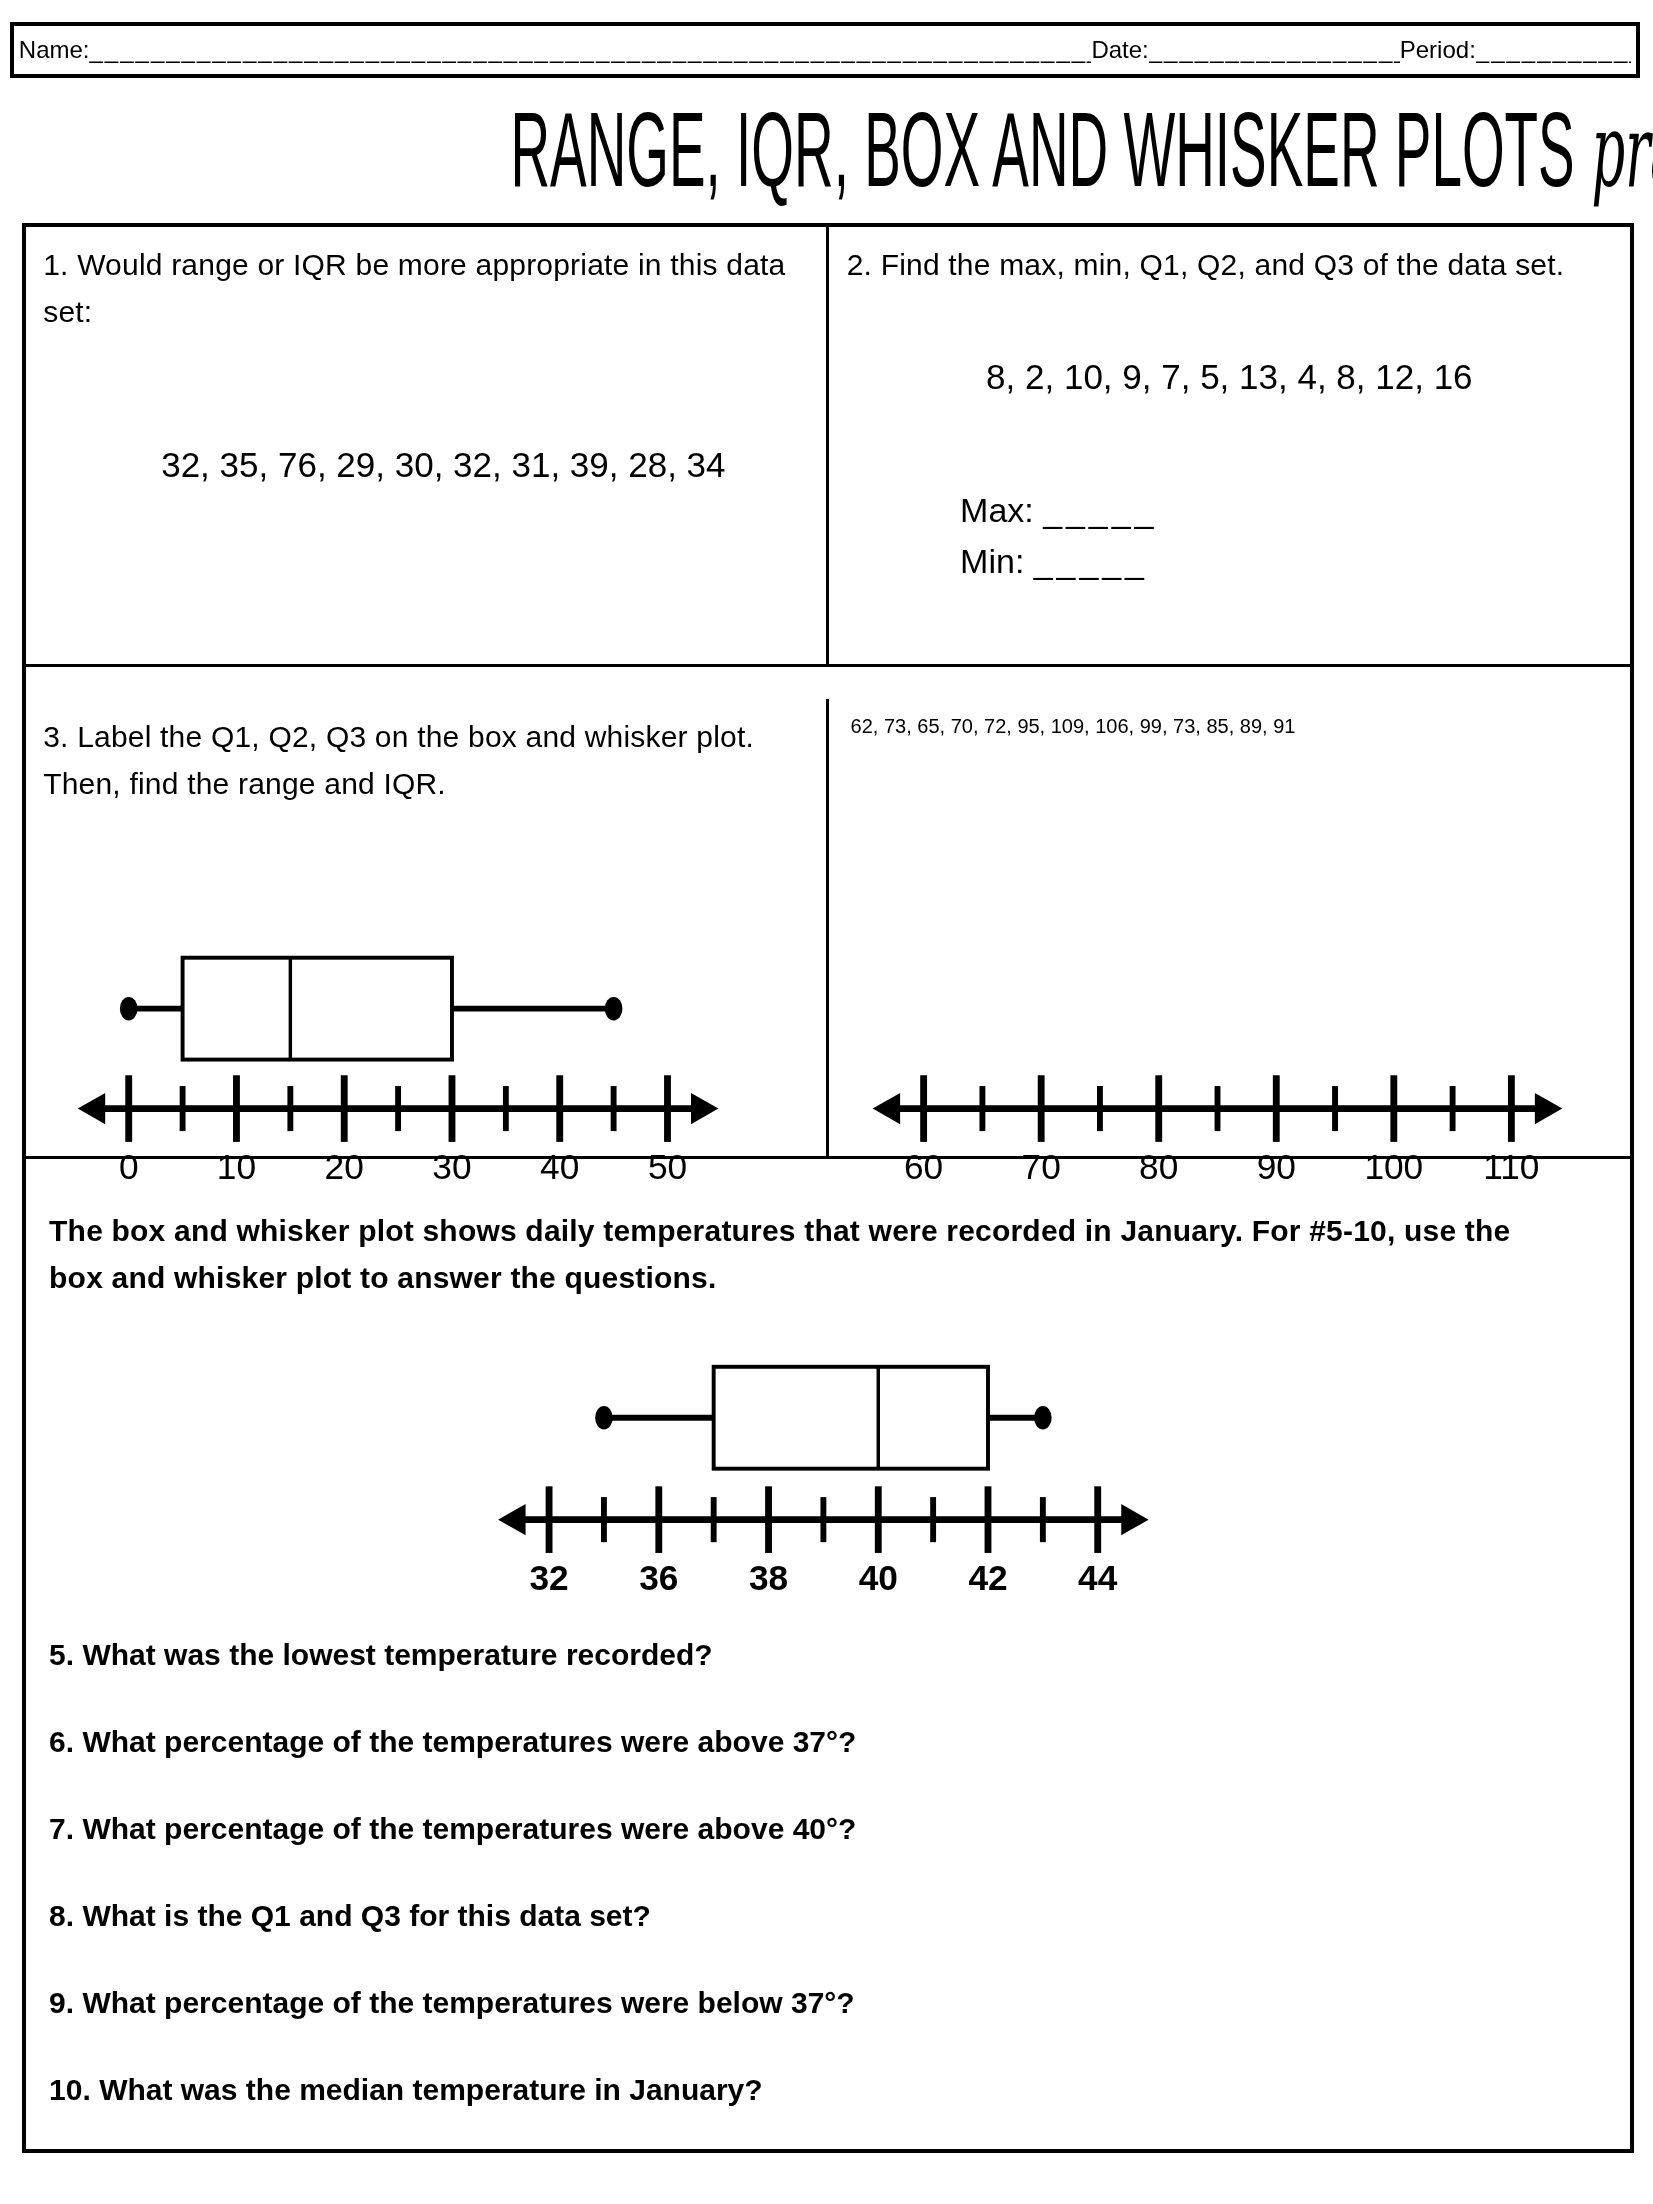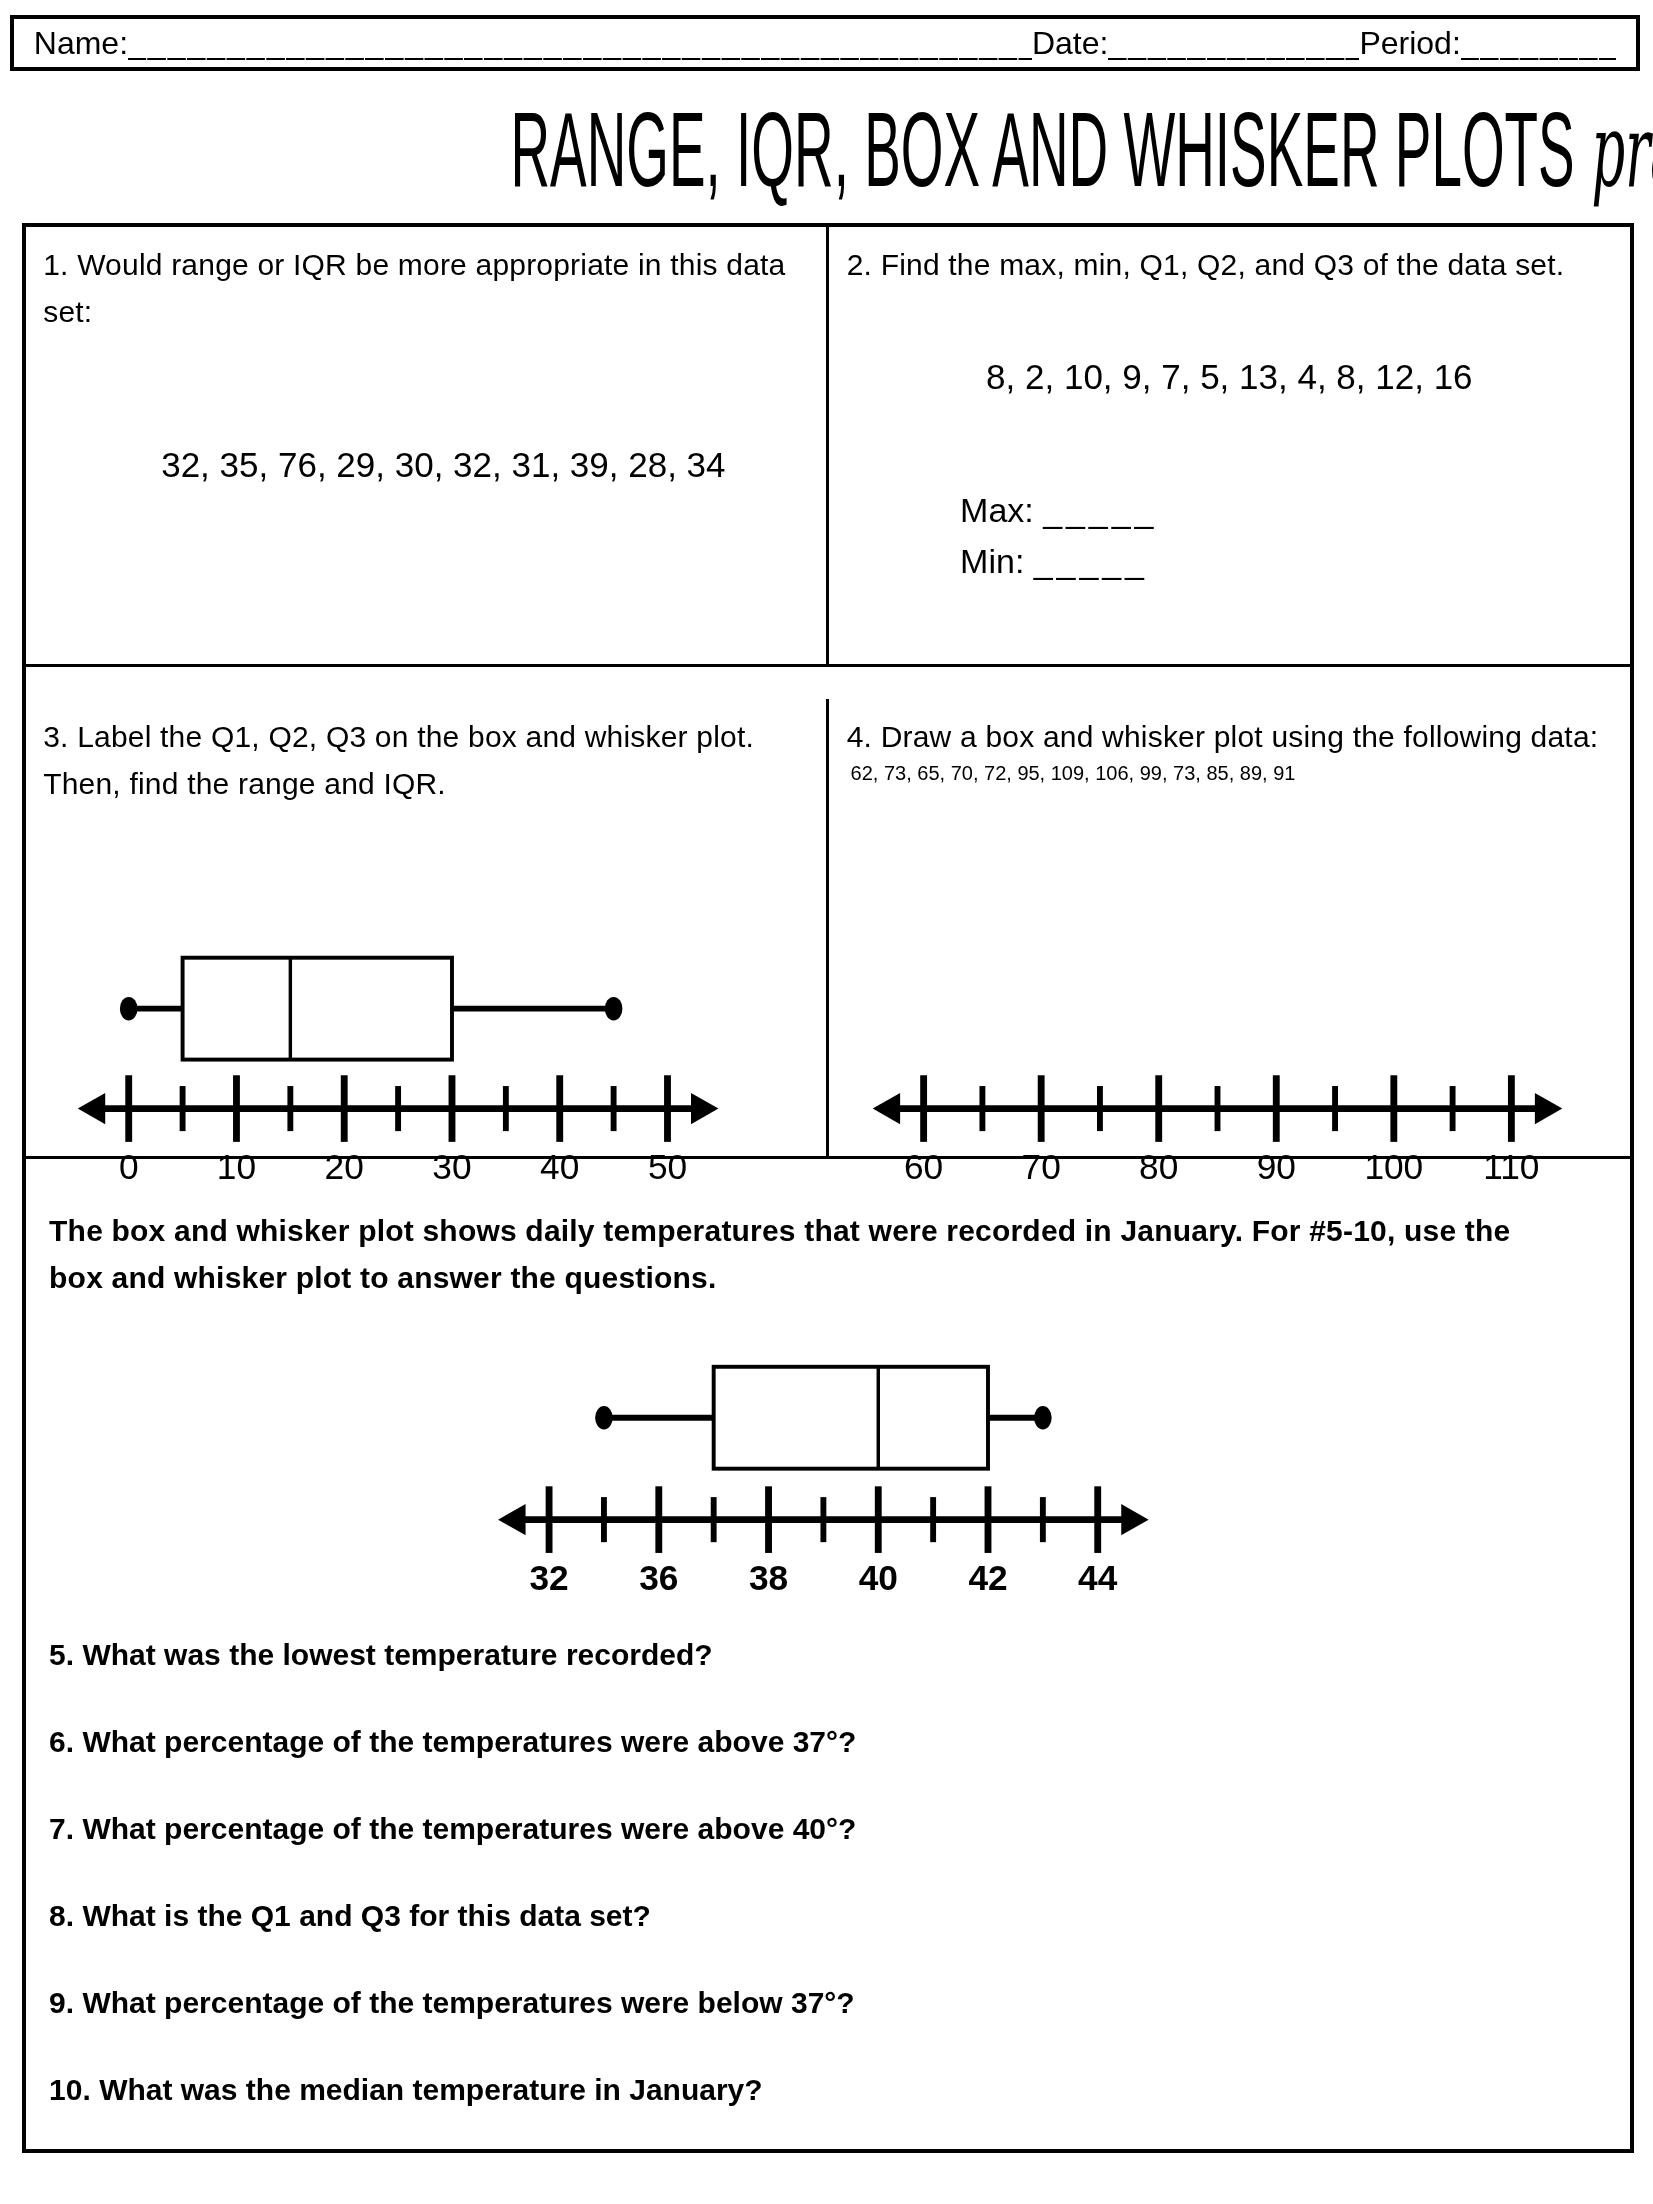--- a/index.html
+++ b/index.html
@@ -1,21 +1,21 @@
 <!DOCTYPE html>
 <html><head>
 <meta charset="utf-8">
 <style>
   html,body{margin:0;padding:0;background:#fff;}
   .page{position:relative;width:1654px;height:2204px;background:#fff;color:#000;
         font-family:"Liberation Sans","DejaVu Sans",sans-serif;overflow:hidden;}
 
   
-  .topbar{position:absolute;left:9.8px;top:15px;width:1630px;height:56px;border:4.9px solid #000;
-          box-sizing:border-box;display:flex;align-items:center;padding:0 20px;font-size:32px;}
+  .topbar{position:absolute;left:9.8px;top:22px;width:1630px;height:56px;border:4.9px solid #000;
+          box-sizing:border-box;display:flex;align-items:center;padding:0 5px;font-size:24px;}
   .lbl{white-space:nowrap;}
   .fill{overflow:hidden;white-space:nowrap;letter-spacing:2px;}
   .fill-name{flex:1;}
   .fill-date{width:251px;}
   .fill-period{width:155px;}
 
   
   .title{position:absolute;top:88px;left:0;width:100%;height:123px;
          display:flex;justify-content:flex-start;align-items:center;}
   .title-inner{white-space:nowrap;font-size:98px;transform:scale(0.56,1.08);transform-origin:center;}
@@ -115,21 +115,20 @@
             <line x1="620" y1="134" x2="620" y2="202" stroke="#000" stroke-width="7"></line>
             <text x="70" y="240" text-anchor="middle" font-size="36" fill="#000">0</text>
             <text x="180" y="240" text-anchor="middle" font-size="36" fill="#000">10</text>
             <text x="290" y="240" text-anchor="middle" font-size="36" fill="#000">20</text>
             <text x="400" y="240" text-anchor="middle" font-size="36" fill="#000">30</text>
             <text x="510" y="240" text-anchor="middle" font-size="36" fill="#000">40</text>
             <text x="620" y="240" text-anchor="middle" font-size="36" fill="#000">50</text>
           </svg>
       </div>
       <div class="cell">
-        <div class="prompt">4. Draw a box and whisker plot using the following data:</div>
         <div class="dataline q4-data">62, 73, 65, 70, 72, 95, 109, 106, 99, 73, 85, 89, 91</div>
         <svg class="plot plot-q4" width="745" height="240" viewBox="0 0 760 245">
             <line x1="36" y1="168" x2="724" y2="168" stroke="#000" stroke-width="7"></line>
             <polygon points="28,168 56,152 56,184" fill="#000"></polygon>
             <polygon points="732,168 704,152 704,184" fill="#000"></polygon>
             <line x1="80" y1="134" x2="80" y2="202" stroke="#000" stroke-width="7"></line>
             <line x1="140" y1="145" x2="140" y2="191" stroke="#000" stroke-width="6"></line>
             <line x1="200" y1="134" x2="200" y2="202" stroke="#000" stroke-width="7"></line>
             <line x1="260" y1="145" x2="260" y2="191" stroke="#000" stroke-width="6"></line>
             <line x1="320" y1="134" x2="320" y2="202" stroke="#000" stroke-width="7"></line>

